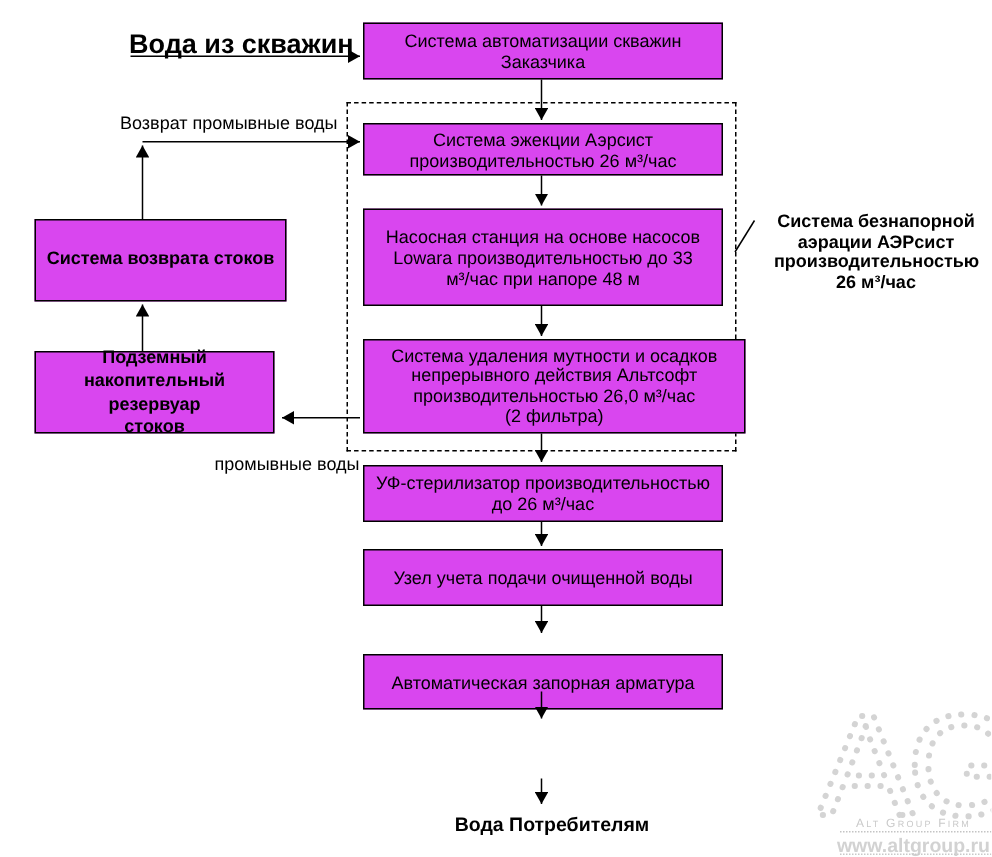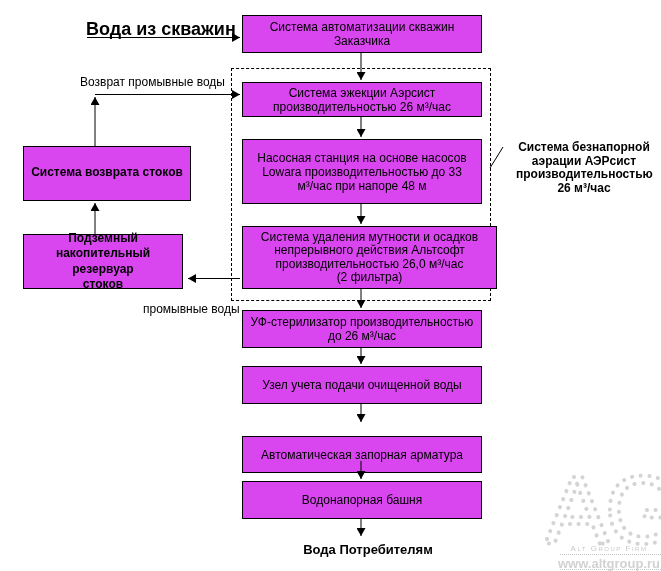--- a/index.html
+++ b/index.html
@@ -74,23 +74,20 @@
   <div class="box" id="b-uv">
     <span class="pre">УФ-стерилизатор производительностью
 до 26 м³/час</span>
   </div>
   <div class="box" id="b-meter">
     <span>Узел учета подачи очищенной воды</span>
   </div>
   <div class="box" id="b-valve">
     <span>Автоматическая запорная арматура</span>
   </div>
-  <div class="box" id="b-tower">
-    <span>Водонапорная башня</span>
-  </div>
 
   <div class="box" id="b-return">
     <span>Система возврата стоков</span>
   </div>
   <div class="box" id="b-resv">
     <span class="pre">Подземный
 накопительный резервуар
 стоков</span>
   </div>
 

